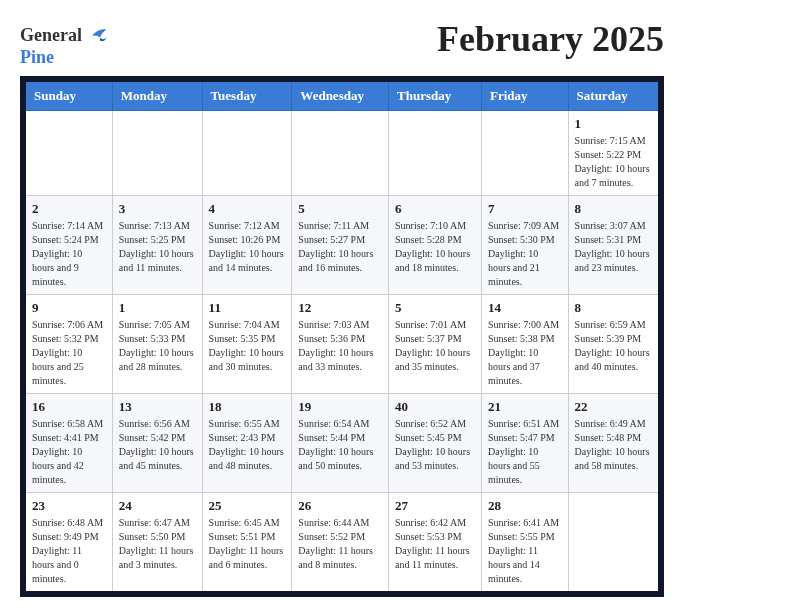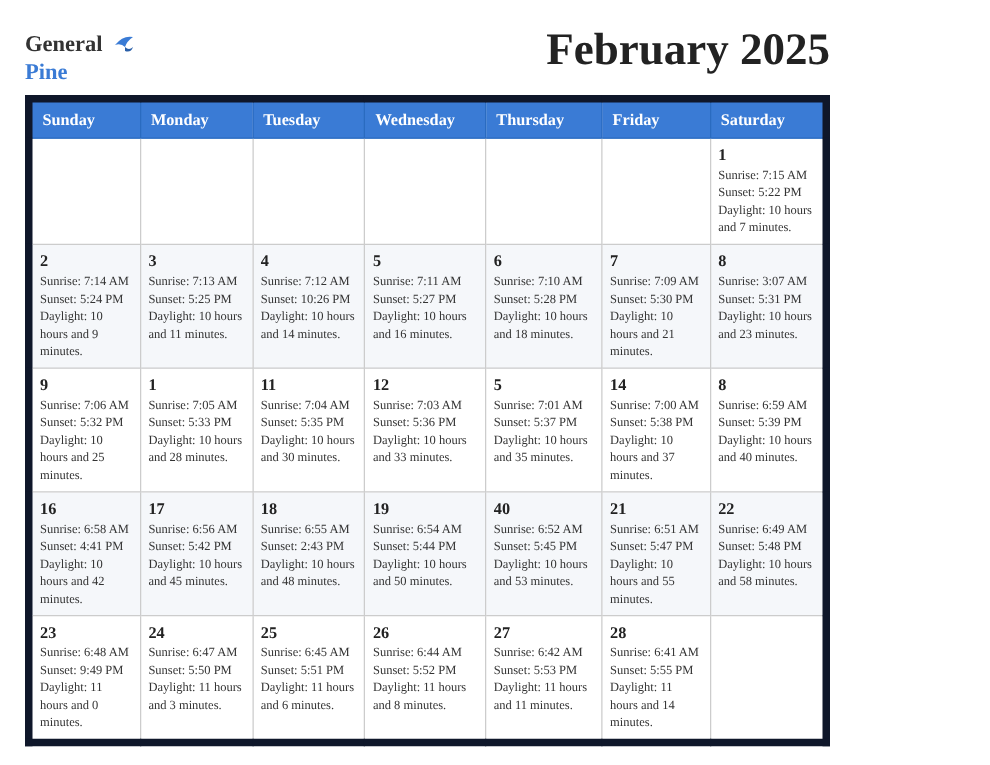--- a/index.html
+++ b/index.html
@@ -247,21 +247,21 @@
         </tr>
         <tr>
           <td>
             <div class="day-number">16</div>
             <div class="day-info">Sunrise: 6:58 AM
 Sunset: 4:41 PM
 Daylight: 10 hours
 and 42 minutes.</div>
           </td>
           <td>
-            <div class="day-number">17</div>
+            <div class="day-number">13</div>
             <div class="day-info">Sunrise: 6:56 AM
 Sunset: 5:42 PM
 Daylight: 10 hours
 and 45 minutes.</div>
           </td>
           <td>
             <div class="day-number">18</div>
             <div class="day-info">Sunrise: 6:55 AM
 Sunset: 2:43 PM
 Daylight: 10 hours

